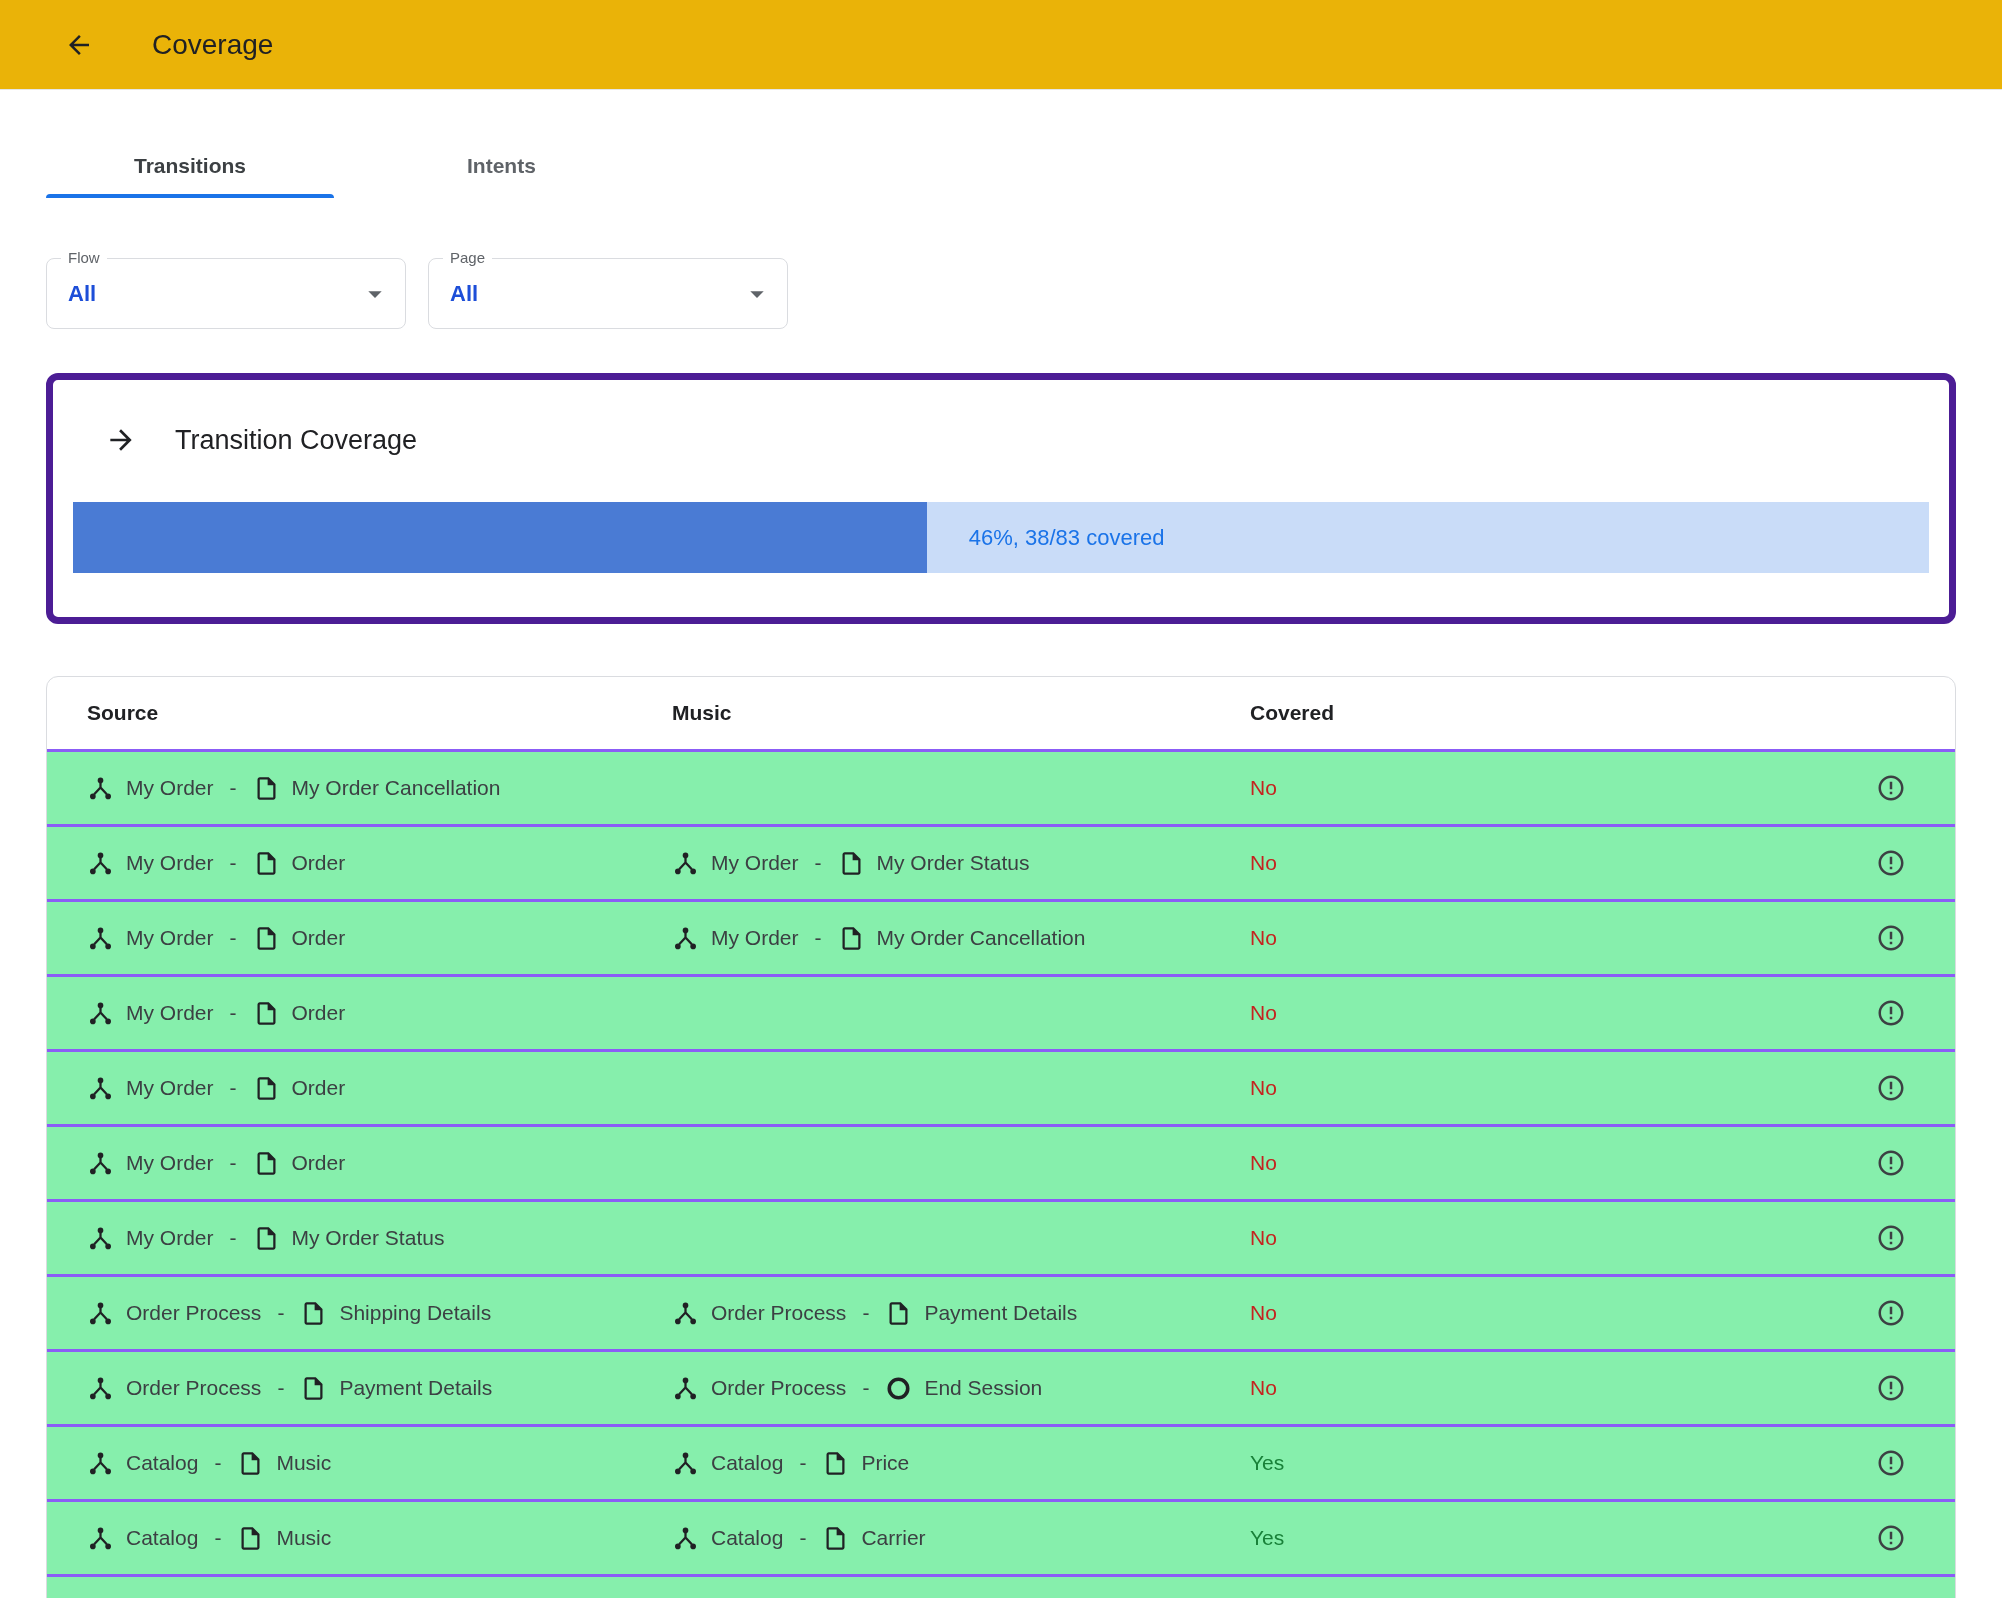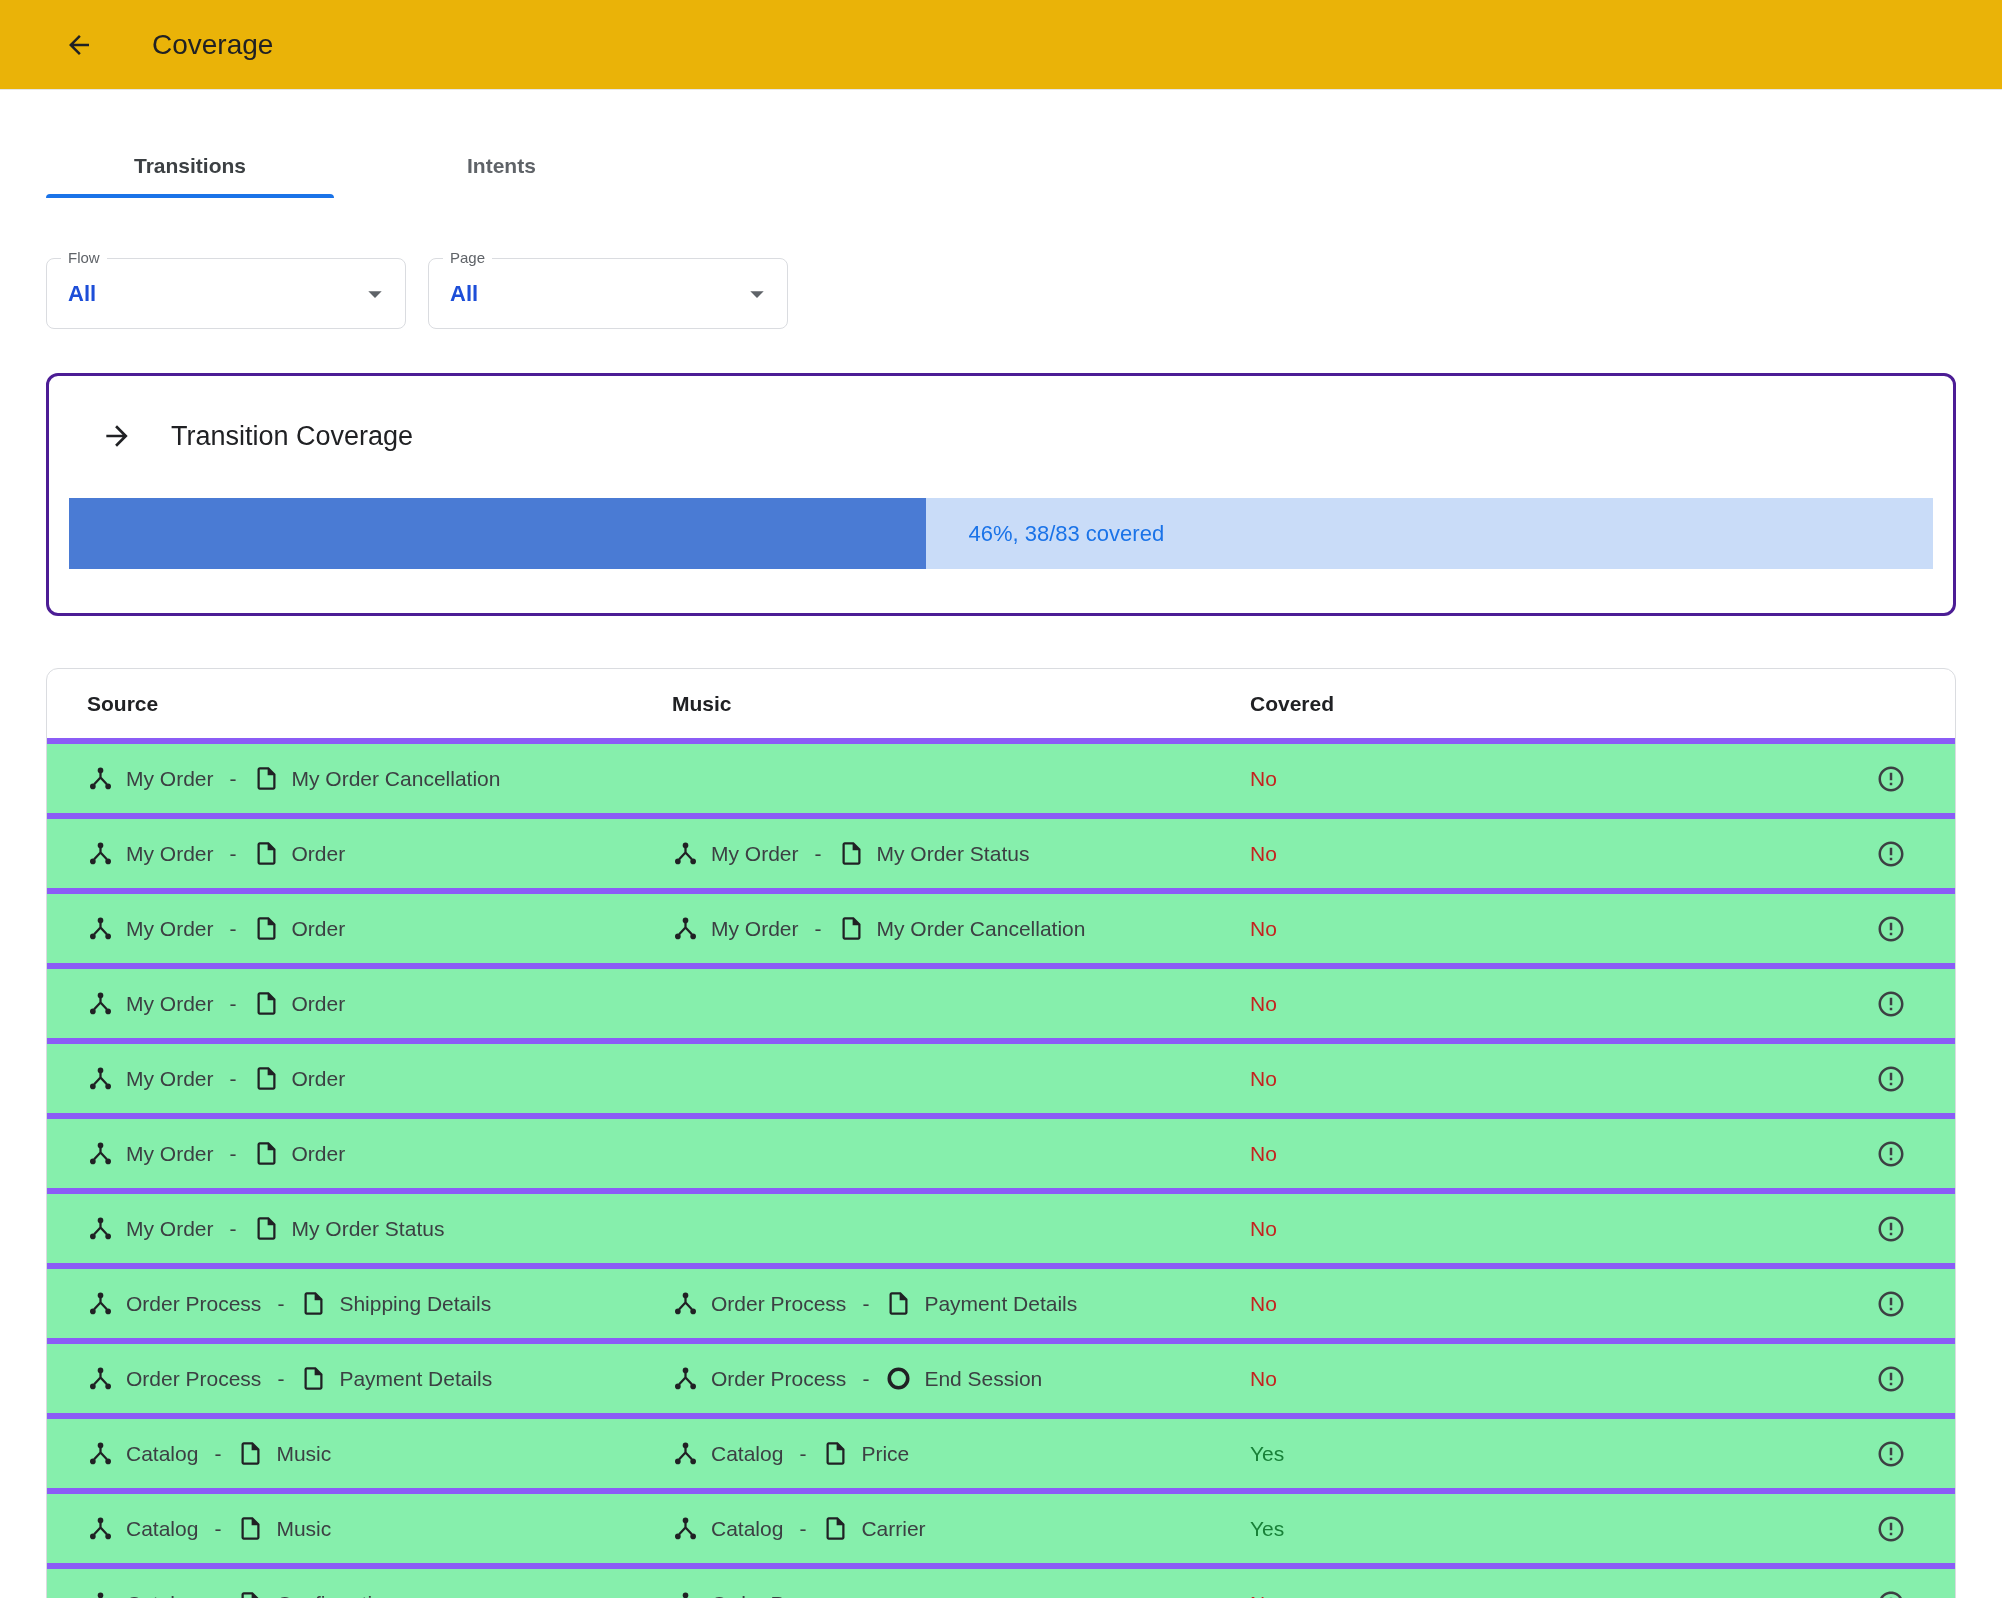--- a/index.html
+++ b/index.html
@@ -27,34 +27,34 @@
   .select { position: relative; width: 360px; height: 71px; border: 1px solid #dadce0;
             border-radius: 8px; background: #fff; cursor: pointer; }
   .select .flabel { position: absolute; top: -10px; left: 14px; background: #fff; padding: 0 7px;
                     font-size: 15px; color: #5f6368; }
   .select .fvalue { line-height: 69px; padding-left: 21px; font-size: 22px; font-weight: 700; color: #1d4ed8; }
   .select .arrow { position: absolute; right: 14px; top: 50%; transform: translateY(-50%);
                    width: 32px; height: 32px; color: #5f6368; }
   .select .arrow svg { width: 32px; height: 32px; }
 
   
-  .cov-card { margin: 44px 46px 0; border: 3px solid #4c1d95; border-radius: 12px; background: #fff; }
+  .cov-card { margin: 44px 46px 0; border: 7px solid #4c1d95; border-radius: 12px; background: #fff; }
   .cov-head { display: flex; align-items: center; gap: 38px; padding: 44px 0 0 52px; }
   .cov-head .arrow-ic { width: 32px; height: 32px; color: #202124; }
   .cov-head .arrow-ic svg { width: 32px; height: 32px; }
   .cov-title { font-size: 27px; font-weight: 400; color: #202124; }
   .progress { position: relative; margin: 46px 20px 44px; height: 71px; }
   .progress .fill { position: absolute; left: 0; top: 0; bottom: 0; }
   .progress .plabel { position: absolute; top: 50%; transform: translateY(-50%); font-size: 22px; }
 
   
   .table-card { margin: 52px 46px 0; border: 1px solid #dadce0; border-radius: 12px; background: #fff;
                 overflow: hidden; }
   .thead, .trow { display: grid; grid-template-columns: 585px 578px 1fr 48px; align-items: center;
-                  height: 75px; padding: 0 40px; border-bottom: 6px solid #8b5cf6; }
+                  height: 75px; padding: 0 40px; border-bottom: 3px solid #8b5cf6; }
   .thead { font-size: 21px; font-weight: 700; color: #202124; }
   .trow { font-size: 21px; color: #3c4043; background: #86efac; }
   .cell { display: flex; align-items: center; min-width: 0; }
   .endpoint { display: inline-flex; align-items: center; white-space: nowrap; }
   .endpoint .icon { display: inline-flex; width: 27px; height: 27px; color: #202124; flex: 0 0 auto; }
   .endpoint .icon svg { width: 27px; height: 27px; }
   .endpoint .ep-text { margin-left: 12px; }
   .endpoint .sep { margin: 0 16px; color: #3c4043; }
   .endpoint .sep + .icon { margin-right: 0; }
   .cell.covered span { font-weight: 400; }

